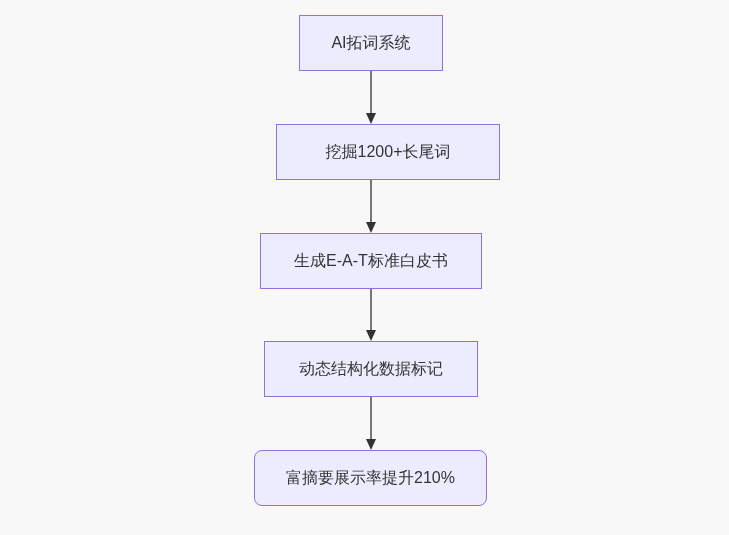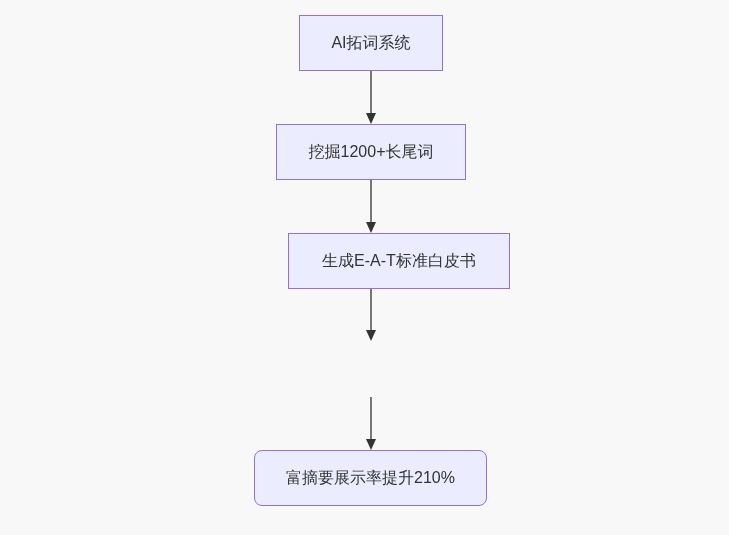--- a/index.html
+++ b/index.html
@@ -30,22 +30,22 @@
     border:1px solid var(--node-border);
     display:flex;
     align-items:center;
     justify-content:center;
     color:var(--text);
     font-size:16px;
     line-height:1;
     white-space:nowrap;
   }
   .n1{left:299px;top:15px;width:144px;}
-  .n2{left:276px;top:124px;width:190px;}
-  .n3{left:260px;top:233px;width:222px;margin-left:28px;}
+  .n2{left:276px;top:124px;width:224px;}
+  .n3{left:260px;top:233px;width:222px;}
   .n4{left:264px;top:341px;width:214px;}
   .n5{left:254px;top:450px;width:233px;border-radius:8px;}
 
   .edge{
     position:absolute;
     left:366px;
     width:10px;
   }
   .e1{top:71px;height:53px;}
   .e2{top:180px;height:53px;}
@@ -92,20 +92,23 @@
 
   <div class="node n3">
     <span>生成E-A-T标准白皮书</span>
   </div>
 
   <div class="edge e3">
     <div class="edge-line"></div>
     <div class="edge-head"></div>
   </div>
 
+  <div class="node n4">
+    <span>动态结构化数据标记</span>
+  </div>
 
   <div class="edge e4">
     <div class="edge-line"></div>
     <div class="edge-head"></div>
   </div>
 
   <div class="node n5">
     <span>富摘要展示率提升210%</span>
   </div>
 

